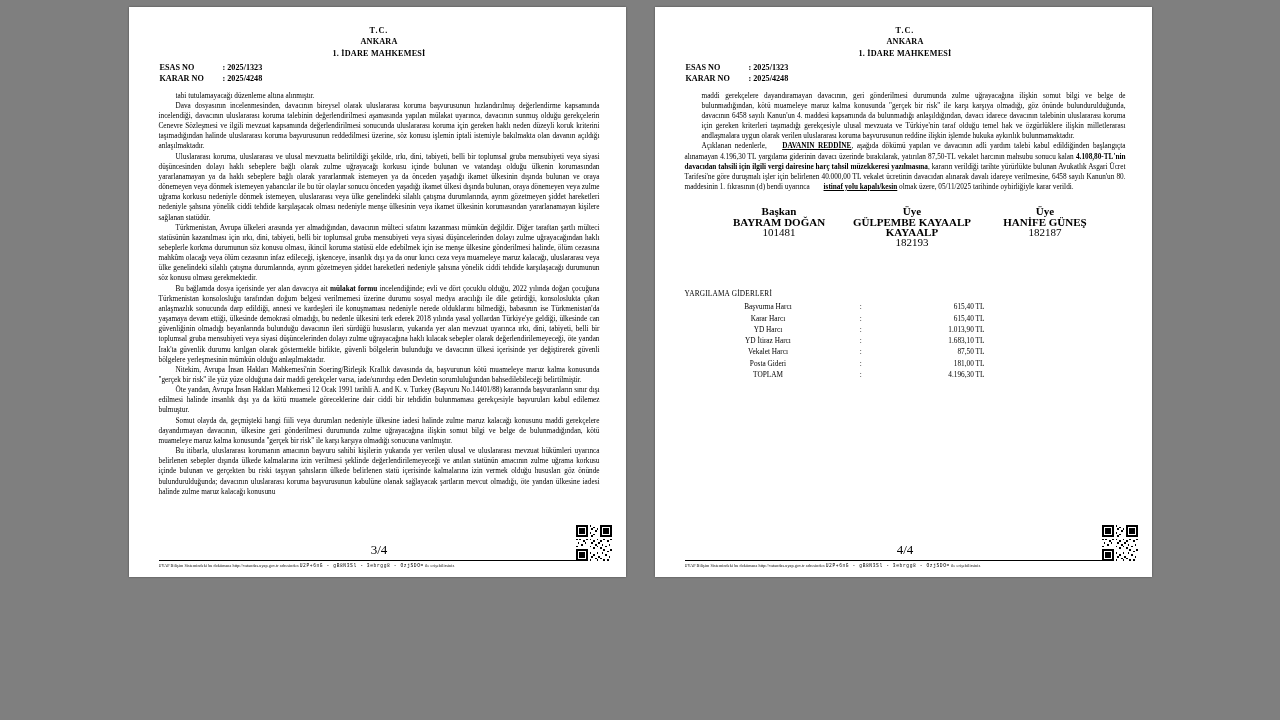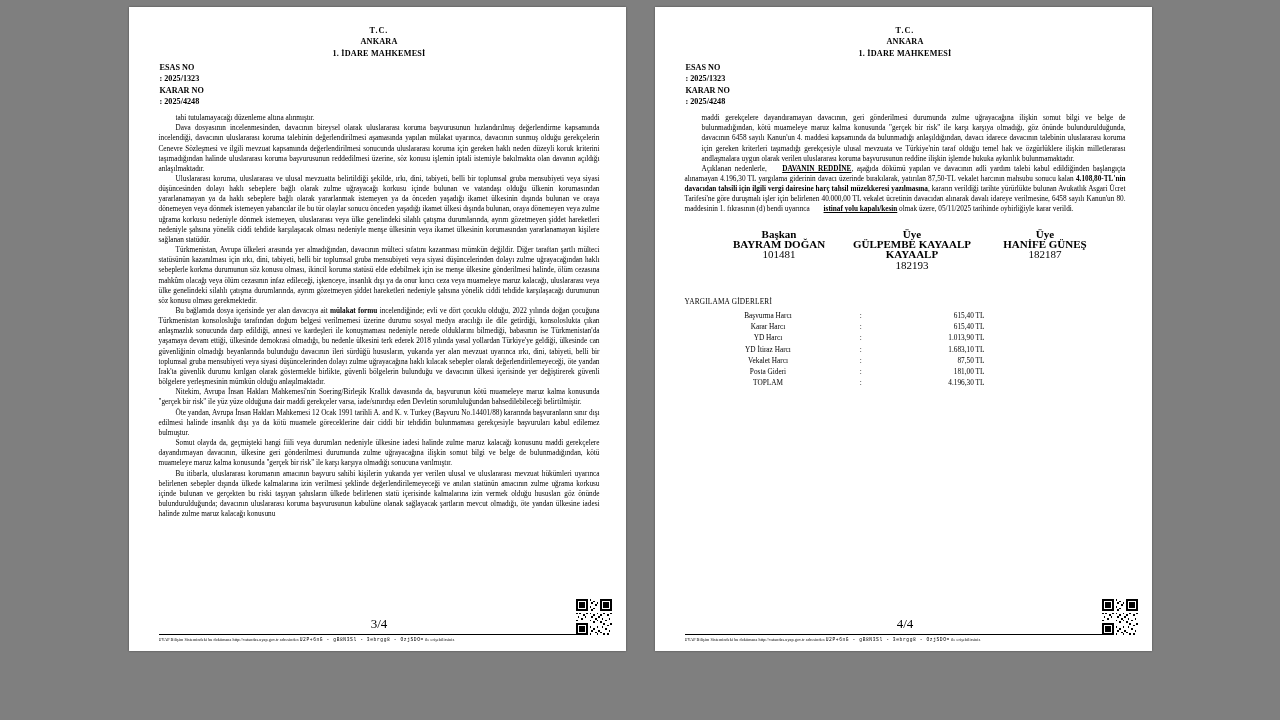--- a/index.html
+++ b/index.html
@@ -16,21 +16,21 @@
     width: 1280px;
     height: 720px;
     background: #7f7f7f;
     display: flex;
     justify-content: center;
     gap: 29px;
   }
   .page {
     position: relative;
     width: 497px;
-    height: 644px;
+    height: 570px;
     background: #ffffff;
     margin-top: 7px;
     box-shadow: 0 0 2px rgba(0,0,0,0.4);
     overflow: hidden;
   }
   .page-inner {
     position: absolute;
     left: 30px;
     right: 26px;
     top: 18px;
@@ -44,21 +44,21 @@
     letter-spacing: 0.2px;
   }
   .hdr .tc { letter-spacing: 1px; }
   .meta {
     margin-top: 3px;
     font-weight: bold;
     font-size: 8.2px;
     line-height: 11.2px;
     padding-left: 1px;
   }
-  .meta-row { display: flex; flex-direction: column; }
+  .meta-row { display: flex; }
   .meta-label { width: 63px; display: inline-block; }
   .body-text {
     margin-top: 6px;
     font-size: 7.25px;
     line-height: 10.15px;
     text-align: justify;
     color: #000;
   }
   .body-text p {
     margin: 0 0 0 0;
@@ -78,21 +78,21 @@
     line-height: 10.4px;
     text-align: center;
   }
   .sig > div { flex: 1; }
   .sig .role { font-weight: bold; }
   .sig .name { font-weight: bold; }
   .sig .num { font-weight: normal; }
 
   
   .costs {
-    margin-top: 26px;
+    margin-top: 40px;
     font-size: 7.3px;
     line-height: 11.4px;
   }
   .costs .title { font-weight: normal; letter-spacing: 0.2px; }
   .costs table {
     border-collapse: collapse;
     width: 300px;
     margin-top: 2px;
   }
   .costs td { padding: 0; font-size: 7.3px; line-height: 11.3px; text-align: center; }

